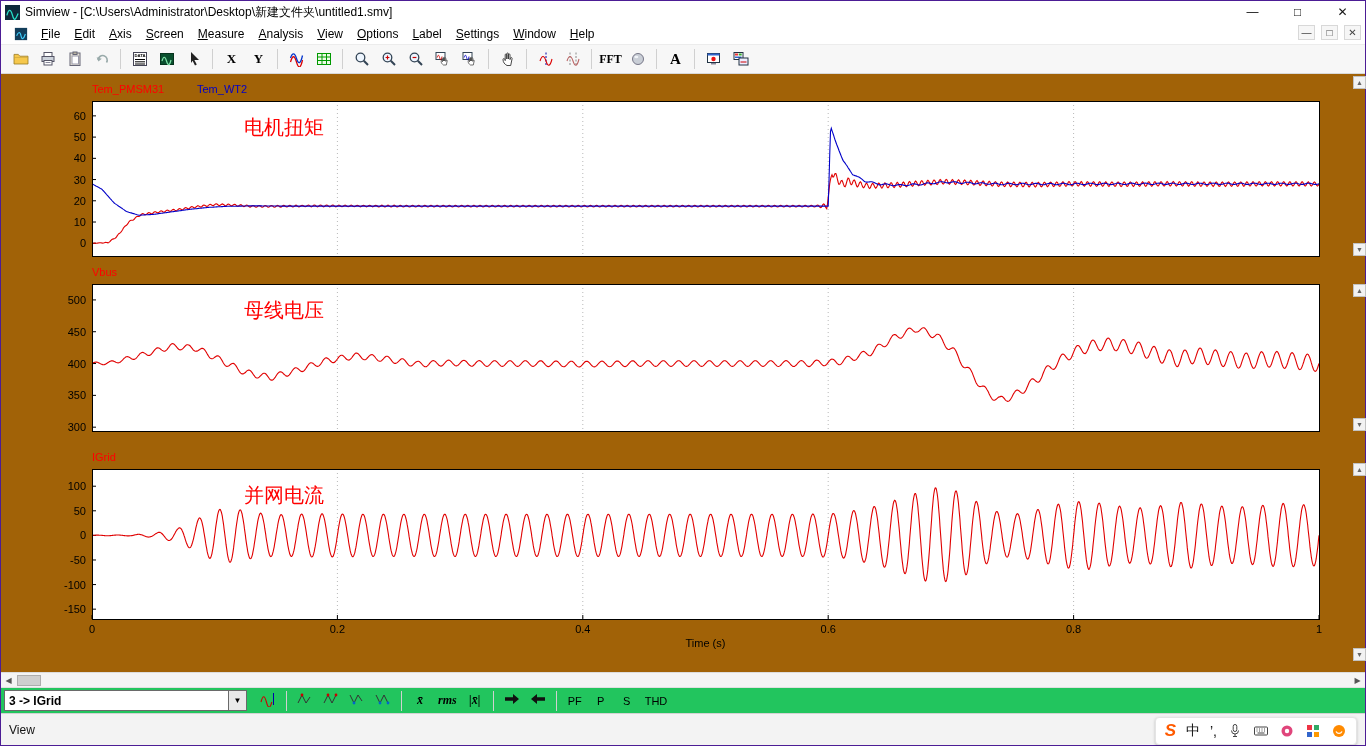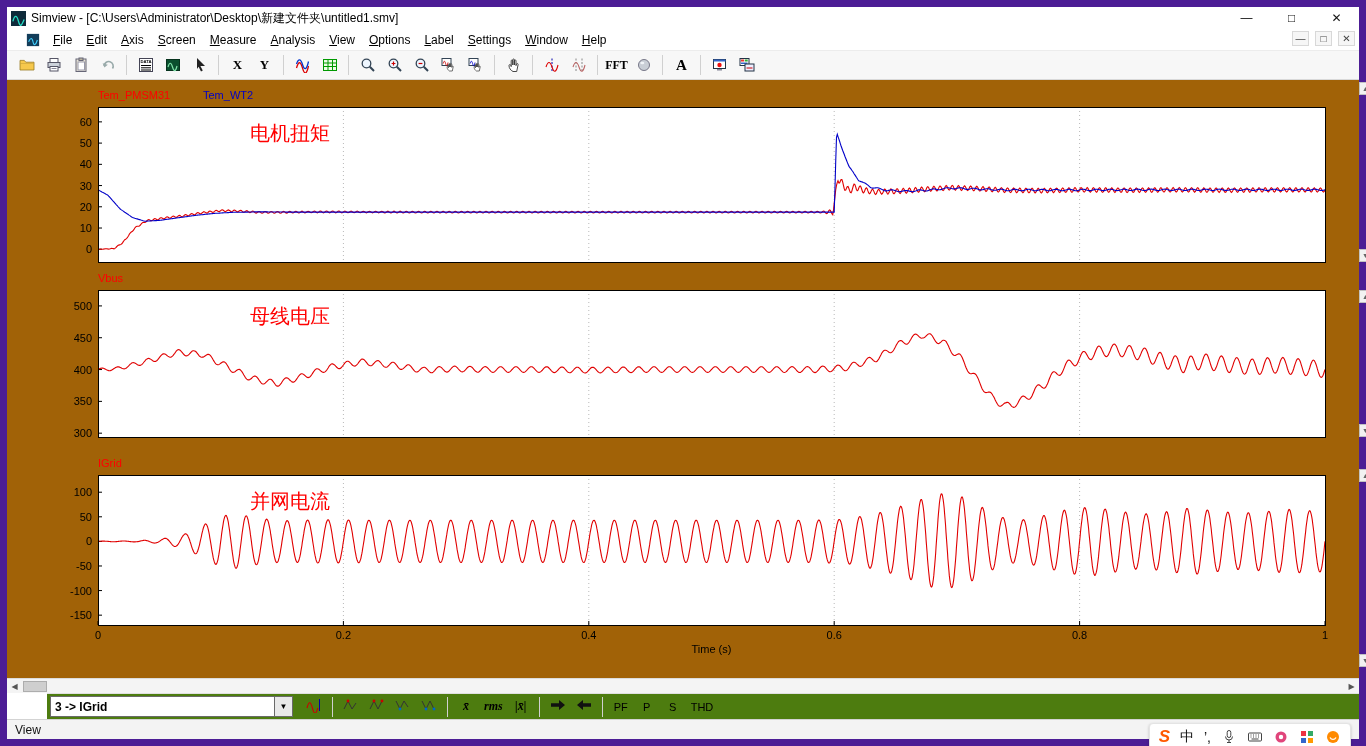--- a/index.html
+++ b/index.html
@@ -1,28 +1,28 @@
 <!DOCTYPE html>
 <html><head>
 <meta charset="utf-8">
 <style>
   * { box-sizing: border-box; margin: 0; padding: 0; }
   html,body { width:1366px; height:746px; overflow:hidden; }
   body { font-family:"Liberation Sans","DejaVu Sans",sans-serif; background:#fff; }
-  .window { width:1366px; height:746px; border:7px solid #4c1d95; display:flex; flex-direction:column; background:#fff; position:relative; }
+  .window { width:1366px; height:746px; border:1px solid #4c1d95; display:flex; flex-direction:column; background:#fff; position:relative; }
 
   
   .titlebar { height:22px; background:#fff; display:flex; align-items:center; padding-left:4px; flex:0 0 auto; }
   .app-icon { width:15px; height:15px; margin-right:5px; flex:0 0 auto; }
   .title-text { font-size:12px; color:#000; white-space:nowrap; }
   .win-controls { margin-left:auto; display:flex; height:100%; }
   .win-btn { width:45px; height:100%; display:flex; align-items:center; justify-content:center; font-size:12px; color:#111; cursor:default; }
 
   
-  .menubar { height:22px; background:#fff; display:flex; align-items:center; padding-left:17px; flex:0 0 auto; position:relative; border-bottom:1px solid #ececec; }
+  .menubar { height:22px; background:#fff; display:flex; align-items:center; padding-left:11px; flex:0 0 auto; position:relative; border-bottom:1px solid #ececec; }
   .mdi-icon { width:14px; height:14px; margin:0 6px 0 2px; }
   .menu-item { display:inline-block; font-size:12px; padding:3px 7px; color:#000; }
   .menu-item::first-letter { text-decoration:underline; }
   .mdi-controls { position:absolute; right:4px; top:2px; display:flex; gap:6px; }
   .mdi-btn { width:17px; height:15px; font-size:10px; color:#444; display:flex; align-items:center; justify-content:center; border:1px solid #d8d8d8; background:#f6f6f6; }
 
   
   .toolbar { height:29px; background:#f7f7f7; border-bottom:1px solid #d9d9d9; display:flex; align-items:center; padding-left:6px; flex:0 0 auto; }
   .tbtn { width:25px; height:23px; display:flex; align-items:center; justify-content:center; border:1px solid transparent; margin:0 1px; background:transparent; }
   .tbtn svg { width:16px; height:16px; display:block; }
@@ -38,21 +38,21 @@
   .vsb { position:absolute; left:1352px; width:13px; height:13px; background:#f2f2f2; border:1px solid #c2c2c2; color:#666; font-size:7px; line-height:11px; text-align:center; }
 
   
   .hscroll { height:15px; background:#f4f4f4; border-top:1px solid #dcdcdc; position:relative; flex:0 0 auto; }
   .hs-btn { position:absolute; top:1px; width:15px; height:13px; font-size:8px; color:#555; text-align:center; line-height:13px; background:#f4f4f4; }
   .hs-left { left:0; }
   .hs-right { right:0; }
   .hs-thumb { position:absolute; left:16px; top:2px; width:24px; height:11px; background:#cfcfcf; border:1px solid #adadad; }
 
   
-  .bottombar { height:26px; background:#4d7c0f; border-top:1px solid #e0e0e0; display:flex; align-items:center; padding-left:3px; flex:0 0 auto;margin-left:40px; }
+  .bottombar { height:26px; background:#22c55e; border-top:1px solid #e0e0e0; display:flex; align-items:center; padding-left:3px; flex:0 0 auto; }
   .combo { width:243px; height:21px; background:#fff; border:1px solid #6a6a6a; display:flex; align-items:center; position:relative; margin-right:8px; }
   .combo-value { font-size:12px; font-weight:bold; padding-left:4px; flex:1; }
   .combo-btn { width:18px; height:19px; background:#e9e9e9; border-left:1px solid #6a6a6a; font-size:8px; display:flex; align-items:center; justify-content:center; color:#000; }
   .bbtn { min-width:24px; height:21px; display:flex; align-items:center; justify-content:center; border:1px solid transparent; margin:0 1px; padding:0 3px; }
   .bbtn svg { width:16px; height:16px; }
   .bbtn-text { font-size:11px; font-weight:normal; color:#000; }
   .bbtn-math { font-family:"Liberation Serif","DejaVu Serif",serif; font-style:italic; font-weight:bold; font-size:12px; }
 
   
   .statusbar { flex:1; background:#f3f3f3; border-top:1px solid #d3d3d3; position:relative; display:flex; align-items:center; }

